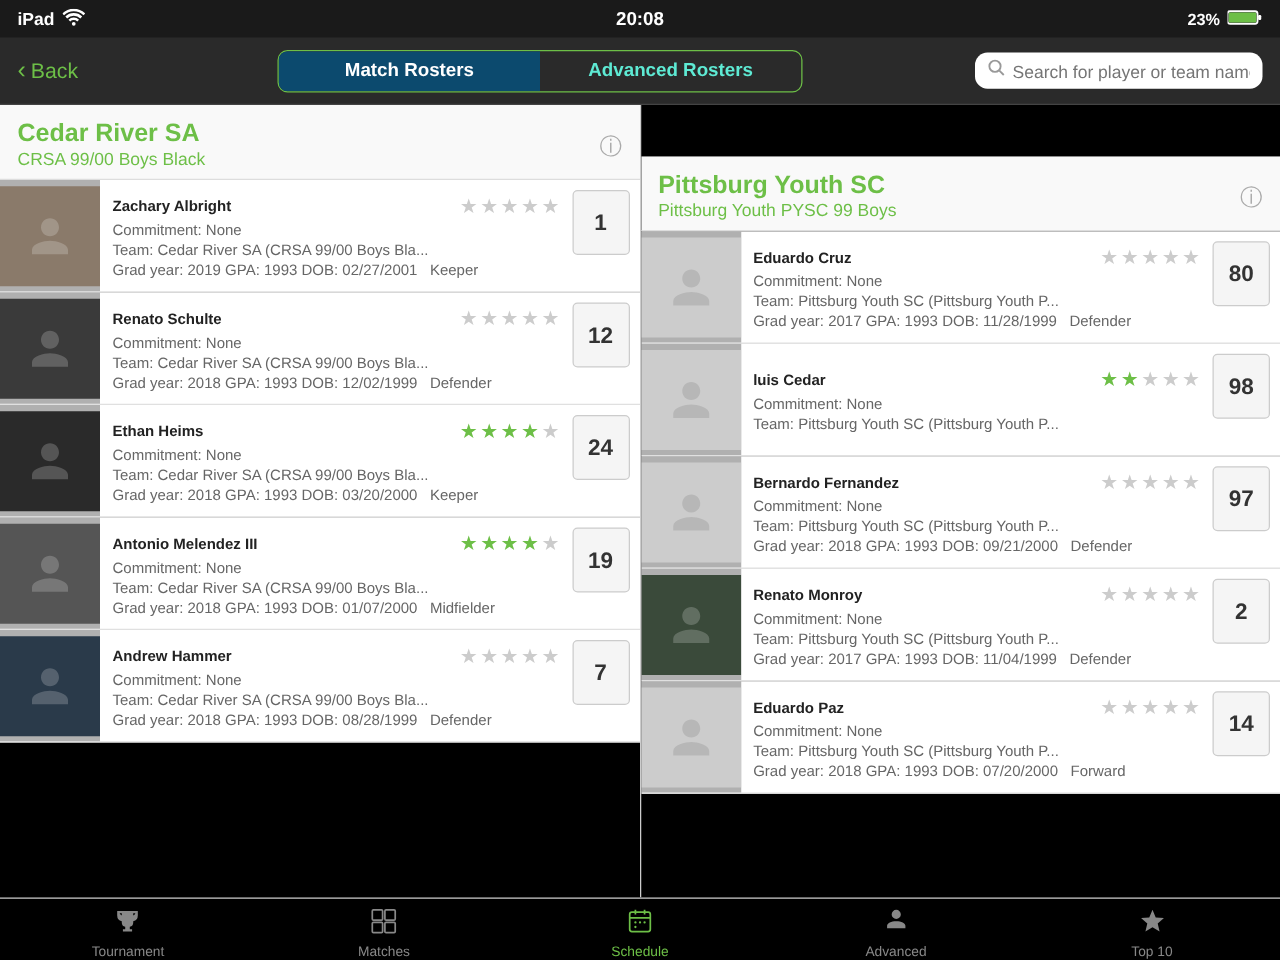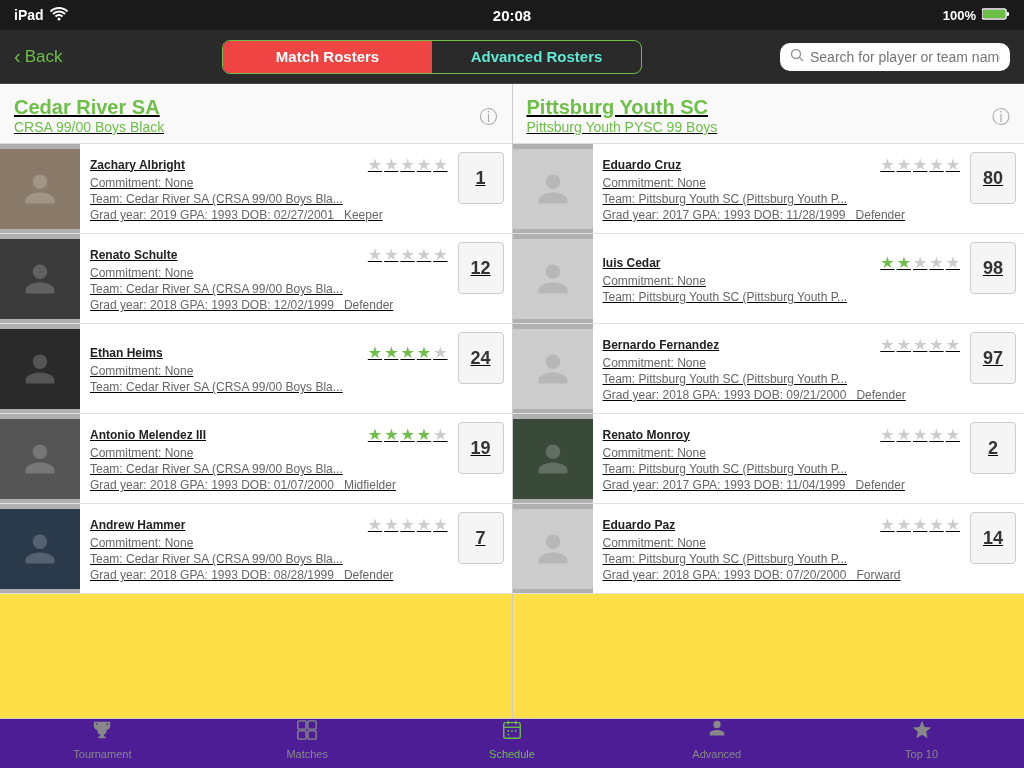--- a/index.html
+++ b/index.html
@@ -50,43 +50,42 @@
       overflow: hidden;
     }
     .tab-btn {
       flex: 1;
       border: none;
       font-size: 15px;
       font-weight: 600;
       cursor: pointer;
       height: 100%;
     }
-    .tab-btn.active { background: #ef4444; color: #fff; text-align: center; }
+    .tab-btn.active { background: #0c4a6e; color: #fff; text-align: center; }
     .tab-btn.inactive { background: transparent; color: #5eead4; }
     .search-box {
       display: flex;
       align-items: center;
       background: #fff;
       border-radius: 10px;
       padding: 5px 10px;
       gap: 6px;
       min-width: 230px;
     }
     .search-input {
       border: none; outline: none; background: transparent;
       color: #999; font-size: 14px; width: 100%;
     }
 
     
     .main-content {
       display: flex;
       height: calc(768px - 30px - 54px - 50px);
       overflow: hidden;
-      background: #fde047;
-      text-decoration: underline;
+      background: #000000;
     }
 
     
     .team-panel {
       flex: 1;
       display: flex;
       flex-direction: column;
       border-right: 1px solid #ccc;
       overflow: hidden;
     }
@@ -184,24 +183,24 @@
     .player-number {
       font-size: 18px;
       font-weight: 700;
       color: #333;
       line-height: 1;
     }
 
     
     .bottom-tab-bar {
       height: 50px;
-      background: #4c1d95;
+      background: #000000;
       border-top: 1px solid #ccc;
       display: flex;
-      align-items: flex-start;
+      align-items: flex-end;
     }
     .bottom-tab {
       flex: 1;
       display: flex;
       flex-direction: column;
       align-items: center;
       justify-content: center;
       gap: 2px;
       cursor: pointer;
       border: none;
@@ -219,21 +218,21 @@
   <div class="status-left">
     <span>iPad</span>
     <span>
       <svg width="18" height="14" viewBox="0 0 18 14" fill="white">
         <path d="M9 10.5a1.5 1.5 0 1 1 0 3 1.5 1.5 0 0 1 0-3zm0-3.5a6 6 0 0 1 4.24 1.76l-1.42 1.42A4 4 0 0 0 9 9a4 4 0 0 0-2.83 1.18L4.76 8.76A6 6 0 0 1 9 7zm0-3.5a9.5 9.5 0 0 1 6.72 2.78l-1.42 1.42A7.5 7.5 0 0 0 9 5.5a7.5 7.5 0 0 0-5.3 2.2L2.28 6.28A9.5 9.5 0 0 1 9 3.5zM9 0a13 13 0 0 1 9.19 3.81l-1.42 1.42A11 11 0 0 0 9 2a11 11 0 0 0-7.77 3.23L-.18 3.81A13 13 0 0 1 9 0z"></path>
       </svg>
     </span>
   </div>
   <div class="status-center">20:08</div>
   <div class="status-right">
-    <span>100%</span>
+    <span>23%</span>
     <span>
       <svg width="28" height="14" viewBox="0 0 28 14" fill="white">
         <rect x="0" y="2" width="24" height="10" rx="2" ry="2" stroke="white" stroke-width="1.5" fill="none"></rect>
         <rect x="24.5" y="5" width="2.5" height="4" rx="1" fill="white"></rect>
         <rect x="1" y="3" width="22" height="8" rx="1" fill="#6dbf47"></rect>
       </svg>
     </span>
   </div>
 </div>
 
@@ -334,20 +333,21 @@
           <div class="player-stars">
                 <span class="star filled">★</span>
                 <span class="star filled">★</span>
                 <span class="star filled">★</span>
                 <span class="star filled">★</span>
                 <span class="star empty">★</span>
               </div>
         </div>
         <div class="player-detail">Commitment: None</div>
         <div class="player-detail">Team: Cedar River SA (CRSA 99/00 Boys Bla...</div>
+        <div class="player-detail">Grad year: 2018  GPA: 1993  DOB: 03/20/2000&nbsp;&nbsp;&nbsp;Keeper</div>
       </div>
       <div class="player-number-badge">
         <span class="player-number">24</span>
       </div>
     </div>
         <div class="player-row">
       <div class="player-photo">
         <div class="player-photo-placeholder" style="background:#555; width:80px; height:80px;">
       <svg width="36" height="36" viewBox="0 0 24 24" fill="rgba(255,255,255,0.4)">
         <path d="M12 12c2.7 0 4.8-2.1 4.8-4.8S14.7 2.4 12 2.4 7.2 4.5 7.2 7.2 9.3 12 12 12zm0 2.4c-3.2 0-9.6 1.6-9.6 4.8v2.4h19.2v-2.4c0-3.2-6.4-4.8-9.6-4.8z"></path>
@@ -396,21 +396,21 @@
         <div class="player-detail">Team: Cedar River SA (CRSA 99/00 Boys Bla...</div>
         <div class="player-detail">Grad year: 2018  GPA: 1993  DOB: 08/28/1999&nbsp;&nbsp;&nbsp;Defender</div>
       </div>
       <div class="player-number-badge">
         <span class="player-number">7</span>
       </div>
     </div>
       </div>
   </div>
 
-  <div class="team-panel" style="border-right:none;">
+  <div class="team-panel" style="border-right:none;margin-top:41px;">
     <div class="team-header">
       <div class="team-name">Pittsburg Youth SC</div>
       <div class="team-subtitle">Pittsburg Youth PYSC 99 Boys</div>
       <span class="info-icon">ⓘ</span>
     </div>
     <div class="players-list" id="right-players">
         <div class="player-row">
       <div class="player-photo">
         <div class="player-photo-placeholder" style="background:#ccc; width:80px; height:80px;">
       <svg width="36" height="36" viewBox="0 0 24 24" fill="rgba(100,100,100,0.4)">

